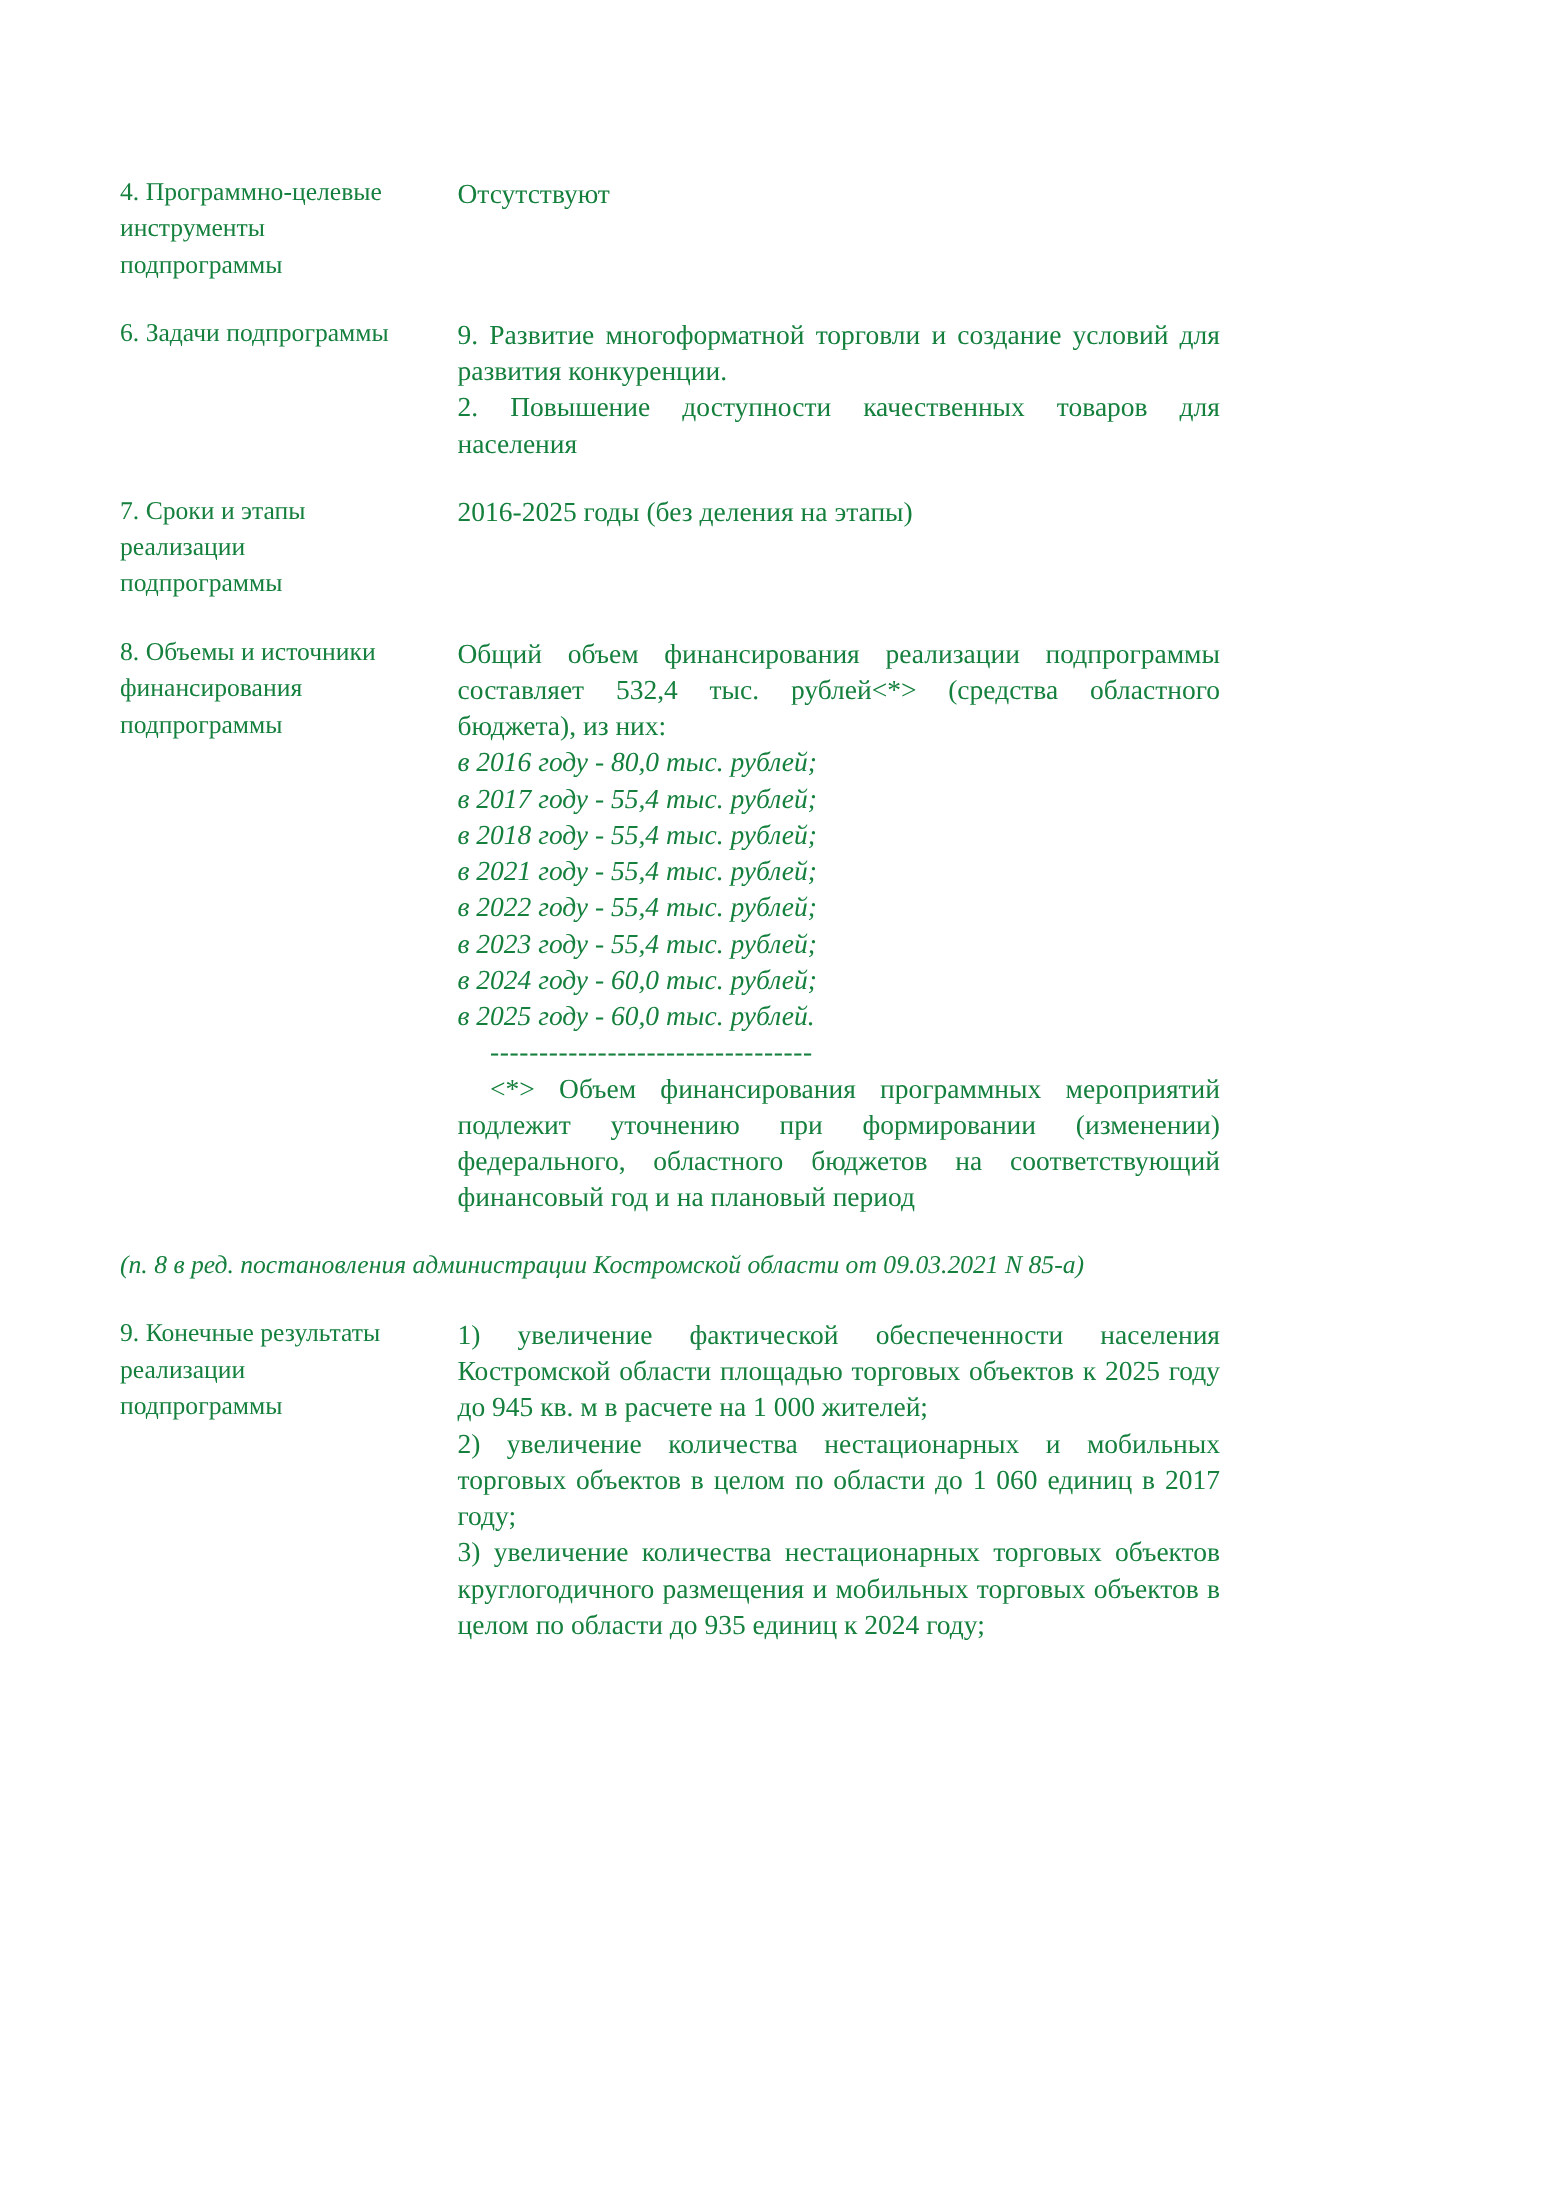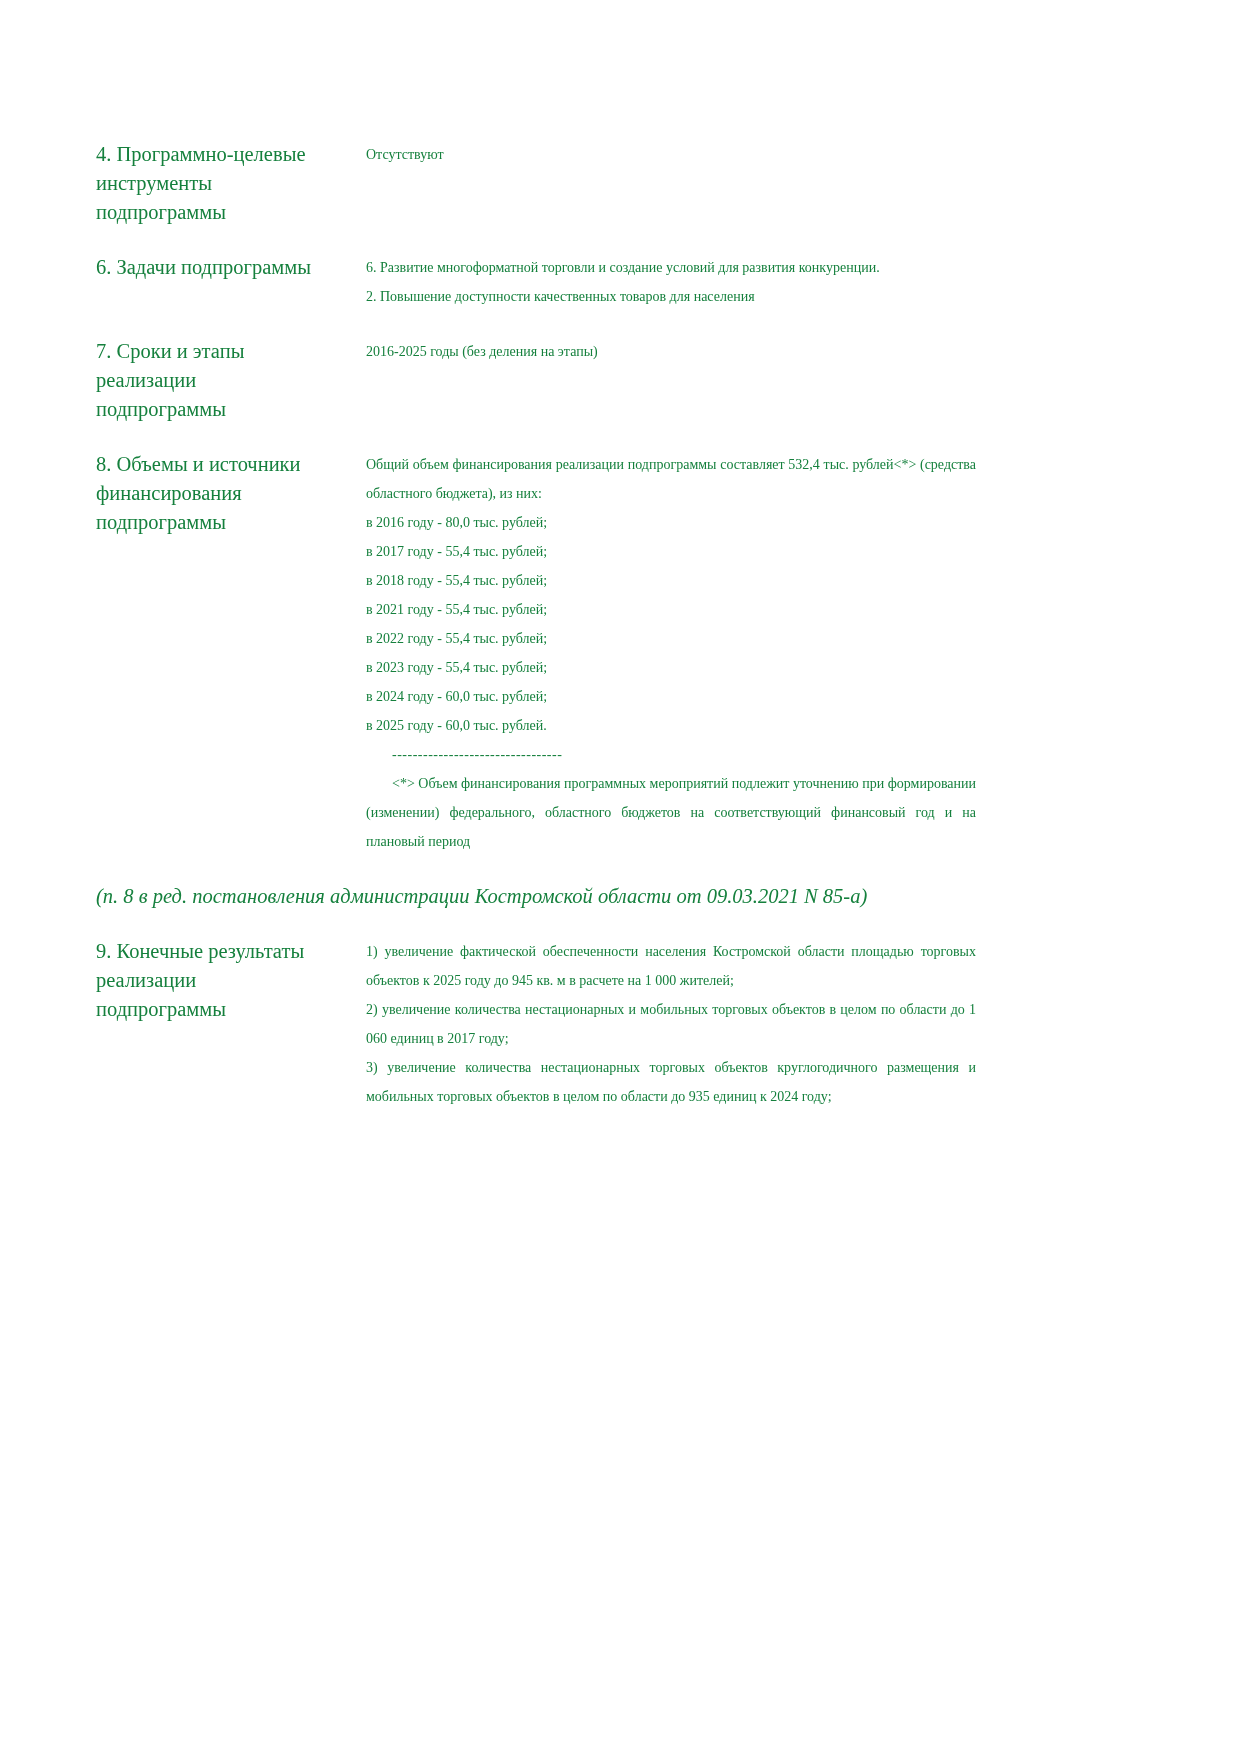--- a/index.html
+++ b/index.html
@@ -36,34 +36,35 @@
     box-sizing: border-box;
     font-size: 20.5px;
     line-height: 29px;
   }
   .row .label.justify {
     text-align: justify;
     text-align-last: left;
   }
   .row .value {
     flex: 1 1 auto;
-    font-size: 14px;
+    font-size: 22px;
     line-height: 29px;
     text-align: justify;
     text-align-last: left;
   }
   .row .value p {
     margin: 0;
   }
   .lbl-line { display: block; }
 
   
   .plain {
     text-align: left !important;
     text-align-last: left !important;
+    font-style: italic;
   }
 
   .sep-dashes {
     font-family: "Liberation Serif", "DejaVu Serif", serif;
     letter-spacing: 0.5px;
     padding-left: 26px;
     white-space: nowrap;
     text-align: left;
   }
   .footnote {
@@ -94,21 +95,21 @@
         </div>
         <div class="value">
           <p>Отсутствуют</p>
         </div>
       </div>
       <div class="row">
         <div class="label">
           <span class="lbl-line">6. Задачи подпрограммы</span>
         </div>
         <div class="value">
-          <p>6. Развитие многоформатной торговли и создание условий для развития конкуренции.</p>
+          <p>9. Развитие многоформатной торговли и создание условий для развития конкуренции.</p>
           <p>2. Повышение доступности качественных товаров для населения</p>
         </div>
       </div>
       <div class="row">
         <div class="label">
           <span class="lbl-line">7. Сроки и этапы</span>
           <span class="lbl-line">реализации</span>
           <span class="lbl-line">подпрограммы</span>
         </div>
         <div class="value">

